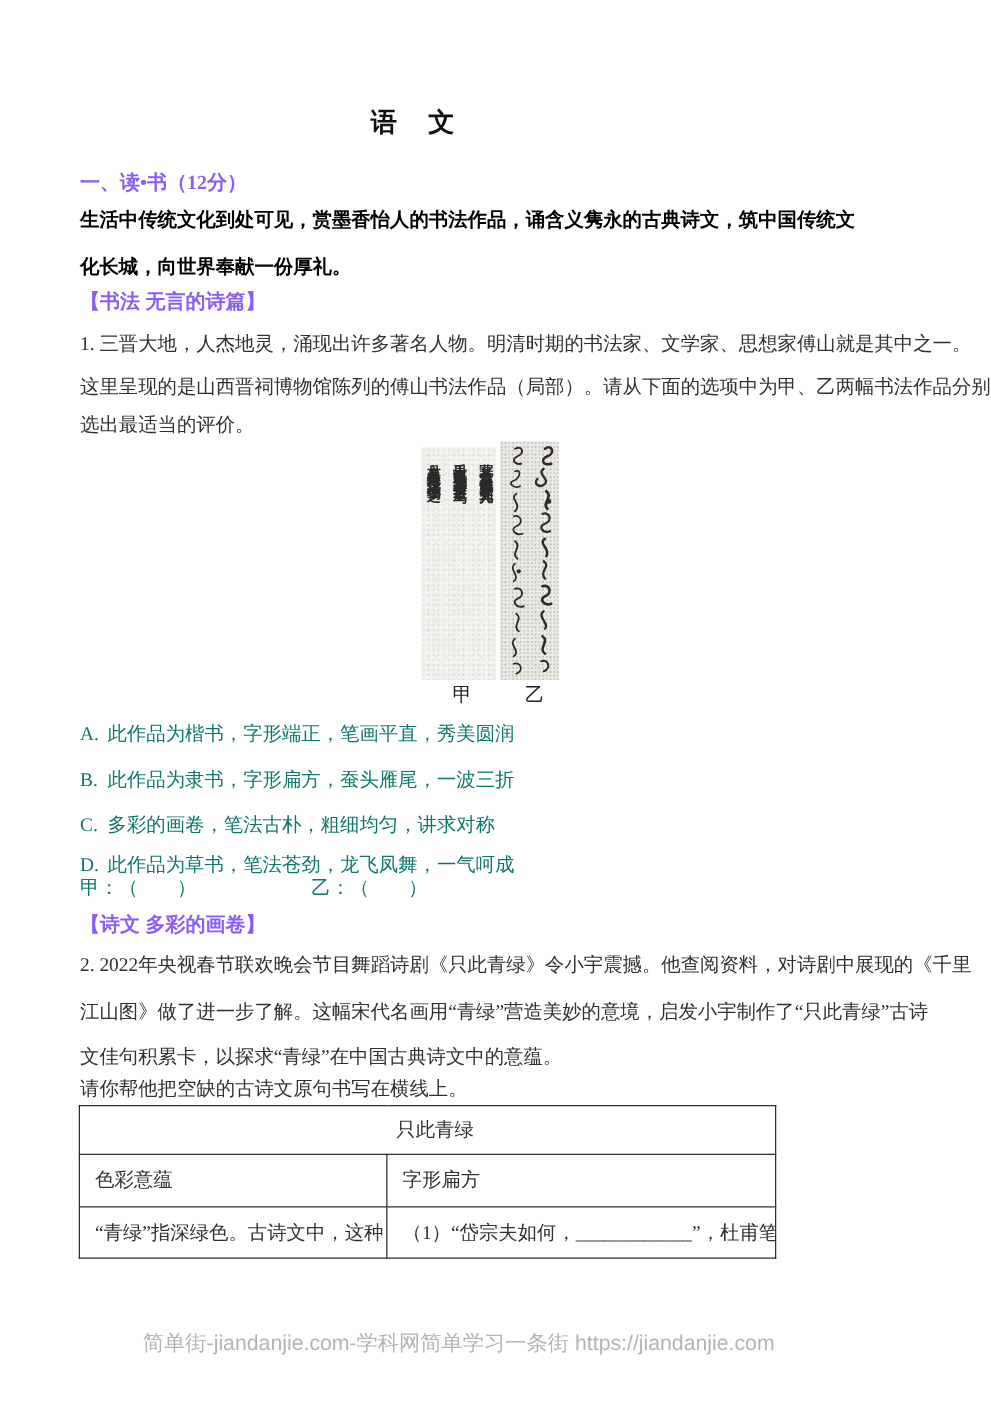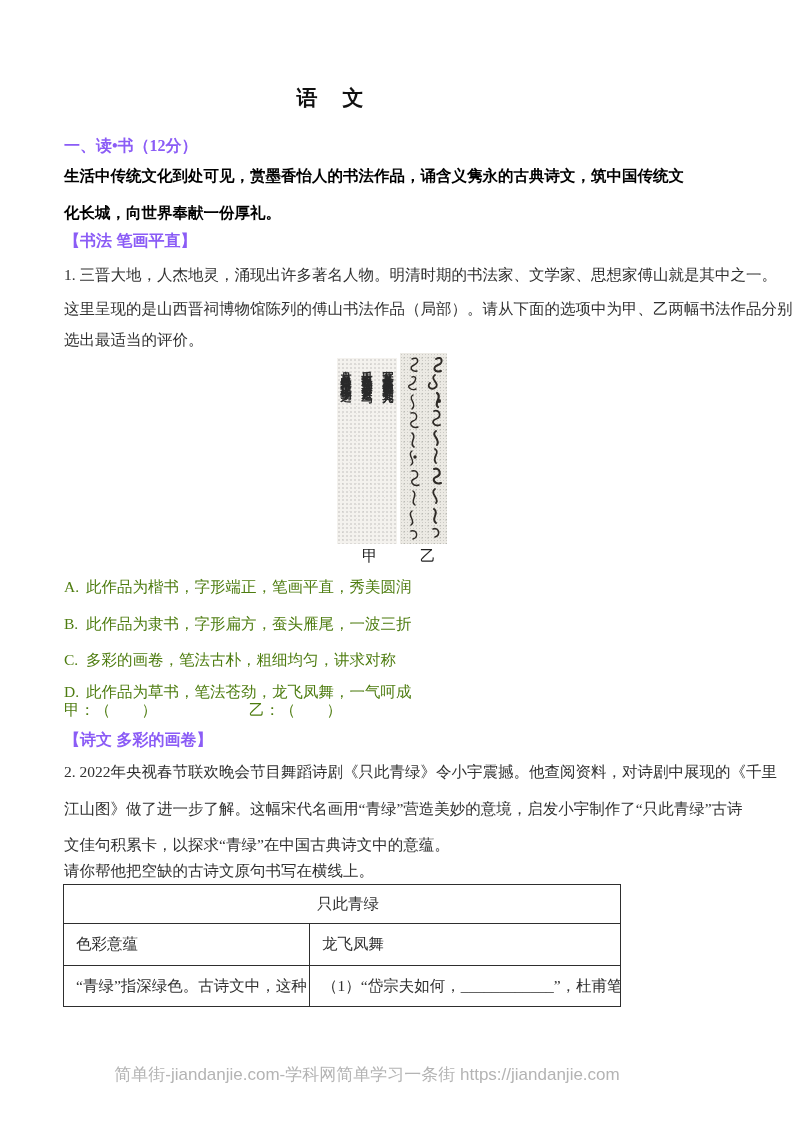--- a/index.html
+++ b/index.html
@@ -9,21 +9,21 @@
   }
   .abs{position:absolute;}
   .page-title{
     top:84px;left:0;width:662px;text-align:center;
     font-size:21px;font-weight:bold;color:#111;letter-spacing:2px;
   }
   .h-bold{font-size:16px;font-weight:bold;color:#8b5cf6;}
   .h-sans{font-family:"Liberation Sans","DejaVu Sans",sans-serif;}
   .body-line{left:64px;width:668px;font-size:15.5px;color:#303030;white-space:nowrap;}
   .bold-line{font-weight:bold;color:#000000;}
-  .opt-row{left:64px;font-size:15.5px;color:#4d7c0f;white-space:nowrap;}
+  .opt-row{left:64px;font-size:15.5px;color:#0f766e;white-space:nowrap;}
   .opt-key{display:inline-block;min-width:22px;}
   
   .scroll{
     top:358px;
     background:
       radial-gradient(rgba(0,0,0,0.10) 0.7px, transparent 0.9px),
       radial-gradient(rgba(0,0,0,0.06) 0.8px, transparent 1px),
       #f4f2ee;
     background-size:4px 4px,7px 7px;
     background-position:0 0,2px 3px;
@@ -67,21 +67,21 @@
 </head>
 <body>
 
 <div class="abs page-title">语　文</div>
 
 <div class="abs h-bold" style="left:64px;top:136px;">一、读•书（12分）</div>
 
 <div class="abs body-line bold-line" style="top:166px;">生活中传统文化到处可见，赏墨香怡人的书法作品，诵含义隽永的古典诗文，筑中国传统文</div>
 <div class="abs body-line bold-line" style="top:203px;">化长城，向世界奉献一份厚礼。</div>
 
-<div class="abs h-bold h-sans" style="left:64px;top:231px;">【书法 笔画平直】</div>
+<div class="abs h-bold h-sans" style="left:64px;top:231px;">【书法 无言的诗篇】</div>
 
 <div class="abs body-line" style="top:265px;">1. 三晋大地，人杰地灵，涌现出许多著名人物。明清时期的书法家、文学家、思想家傅山就是其中之一。</div>
 <div class="abs body-line" style="top:299px;">这里呈现的是山西晋祠博物馆陈列的傅山书法作品（局部）。请从下面的选项中为甲、乙两幅书法作品分别</div>
 <div class="abs body-line" style="top:330px;">选出最适当的评价。</div>
 
 <div class="abs scroll scroll-jia">
   <div class="col">北冥有鱼其名为鲲鲲之大不知其几</div>
   <div class="col">千里也怒而飞其翼若垂天之云是鸟</div>
   <div class="col">六月息者也野马也尘埃也生物之</div>
 </div>
@@ -144,21 +144,21 @@
   <colgroup>
       <col style="width:246px">
       <col style="width:311px">
     </colgroup>
   <tbody>
       <tr style="height:39px;">
     <td class="thead" colspan="2">只此青绿</td>
   </tr>
   <tr style="height:42px;">
     <td>色彩意蕴</td>
-    <td>龙飞凤舞</td>
+    <td>字形扁方</td>
   </tr>
   <tr style="height:41px;">
     <td>“青绿”指深绿色。古诗文中，这种</td>
     <td>（1）“岱宗夫如何，____________”，杜甫笔下</td>
   </tr>
 </tbody>
   </table>
 
 <div class="abs footer">简单街-jiandanjie.com-学科网简单学习一条街 https://jiandanjie.com</div>
 

